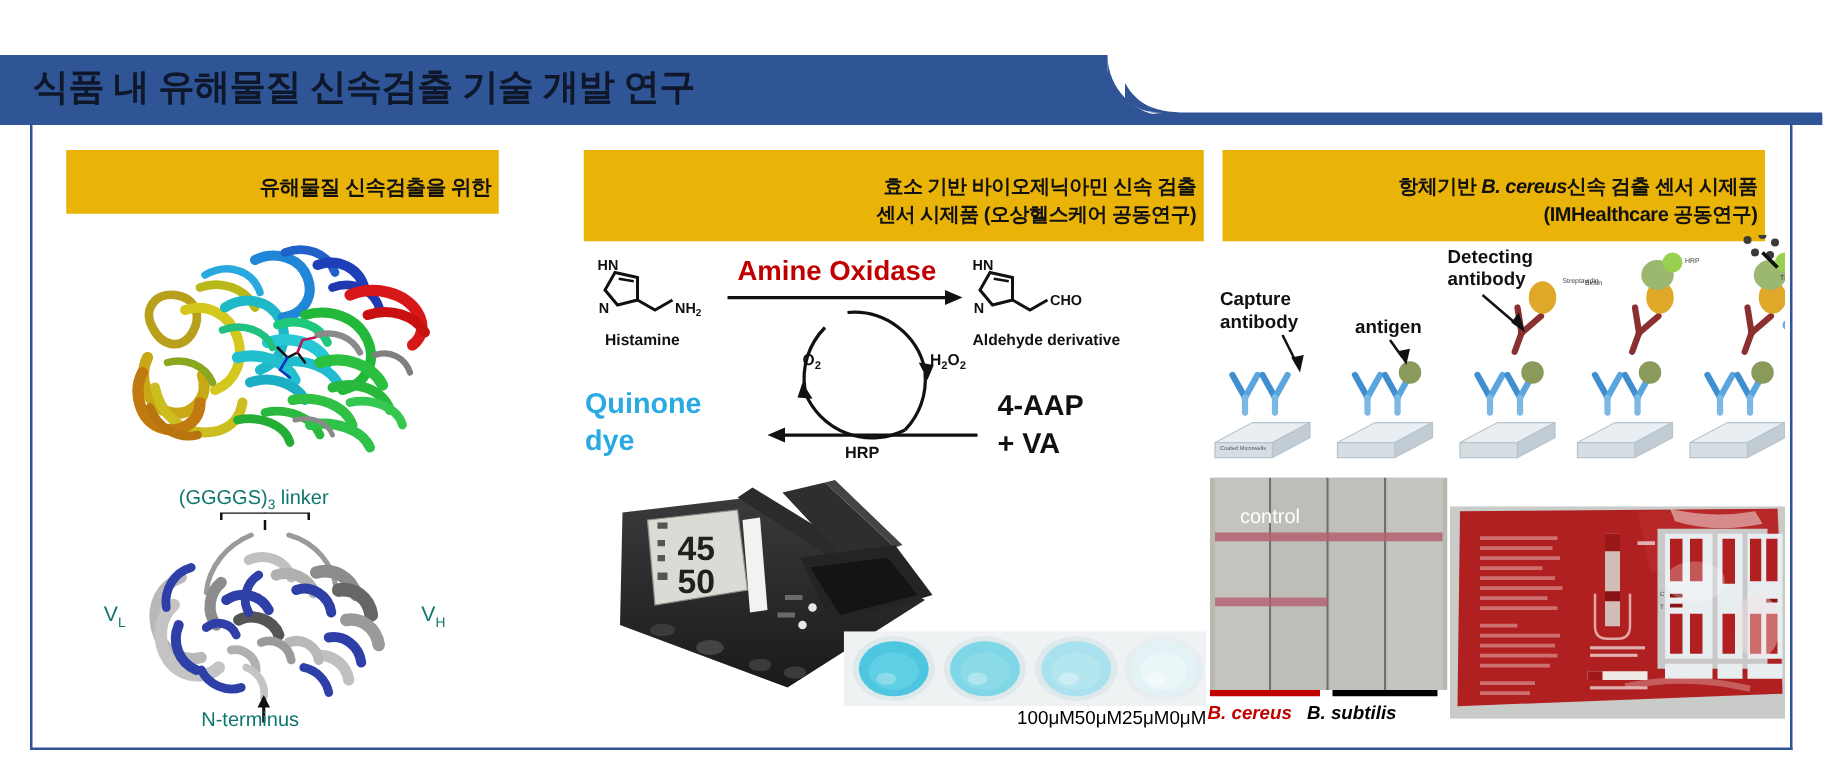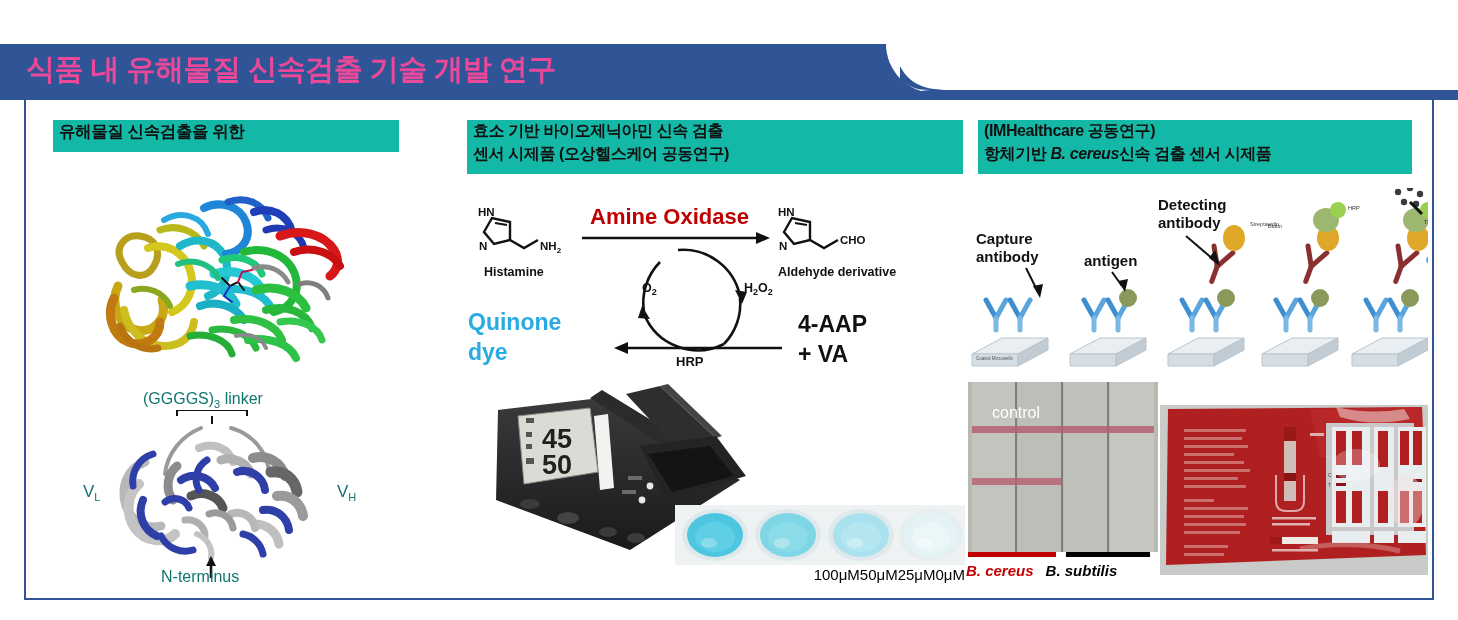--- a/index.html
+++ b/index.html
@@ -9,43 +9,43 @@
     font-family: "Liberation Sans", sans-serif;
     overflow: hidden;
     position: relative;
   }
 
   
   #banner-wrap { position: absolute; left: 0; top: 44px; width: 1458px; height: 56px; }
   #banner-svg { position: absolute; left: 0; top: 0; }
   #banner-title {
     position: absolute; left: 26px; top: 50px;
-    font-size: 29px; font-weight: bold; color: #ec4899;
+    font-size: 29px; font-weight: bold; color: #0f172a;
     letter-spacing: -0.5px; white-space: nowrap; z-index: 3;
   }
 
   
   #content-frame {
     position: absolute; left: 24px; top: 100px;
     width: 1410px; height: 500px;
     border: 2px solid #2f5597; border-top: none;
     background: #fff;
   }
 
   
   .col { position: absolute; top: 0; height: 498px; }
   #col-1 { left: 0px;    width: 400px; }
   #col-2 { left: 424px;  width: 530px; }
   #col-3 { left: 930px;  width: 478px; }
 
   .col-header {
-    background: #14b8a6;
-    text-align: left;
+    background: #eab308;
+    text-align: right;
     font-size: 16.5px; font-weight: bold; color: #111;
-    line-height: 1.42; padding: 0 6px 9px;
+    line-height: 1.42; padding: 19px 6px 9px;
     letter-spacing: -0.4px;
   }
   #col-1 .col-header { margin: 20px 27px 0 27px; }
   #col-2 .col-header { margin: 20px 17px 0 17px; font-size: 16px; }
   #col-3 .col-header { margin: 20px 22px 0 22px; font-size: 16px; }
   .col-header .ital { font-style: italic; }
 
   
   #protein-ribbon { position: absolute; left: 78px; top: 90px; width: 250px; height: 195px; }
   #linker-block { position: absolute; left: 55px; top: 290px; width: 300px; height: 200px; }
@@ -324,24 +324,24 @@
     <div id="well-labels">
       <span>100μM</span>
       <span>50μM</span>
       <span>25μM</span>
       <span>0μM</span>
     </div>
   </div>
 
   <div class="col" id="col-3">
     <div class="col-header">
-      <div>(IMHealthcare 공동연구)</div>
       <div>
         <span>항체기반 </span><span class="ital">B. cereus</span><span>신속 검출 센서 시제품</span>
       </div>
+      <div>(IMHealthcare 공동연구)</div>
     </div>
 
     <svg id="elisa-diagram" viewBox="0 0 466 190">
       <defs>
         <g id="plate">
           <path d="M0,26 L30,10 L76,10 L46,26 Z" fill="#e8eef2" stroke="#b8c4cc"></path>
           <path d="M0,26 L46,26 L46,38 L0,38 Z" fill="#d6dee4" stroke="#b8c4cc"></path>
           <path d="M46,26 L76,10 L76,22 L46,38 Z" fill="#c2ccd4" stroke="#b8c4cc"></path>
         </g>
         <g id="yab">

